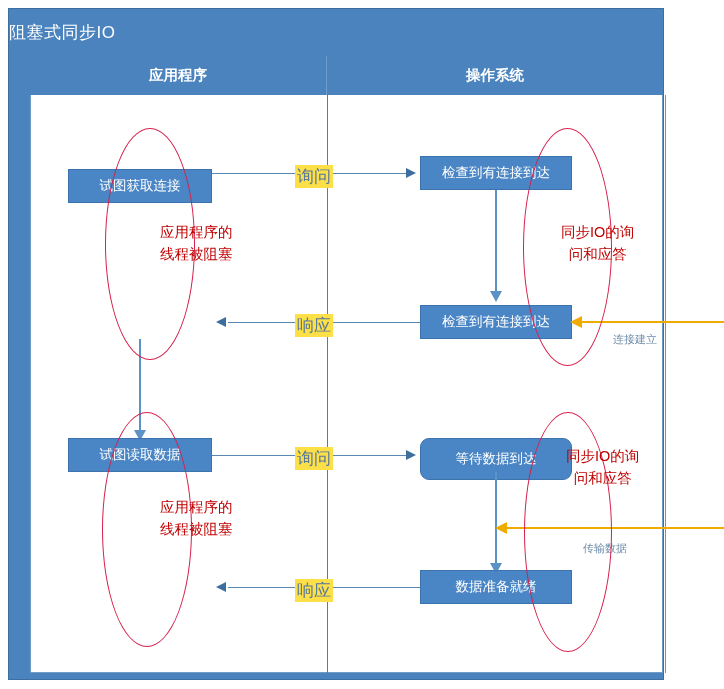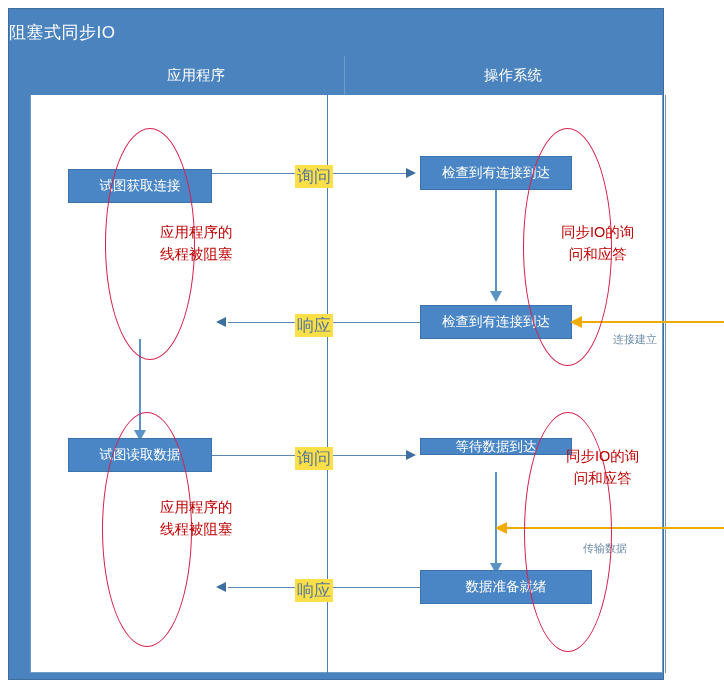--- a/index.html
+++ b/index.html
@@ -42,25 +42,26 @@
   }
   .title-text {
     color: #ffffff;
     font-size: 17px;
     letter-spacing: 0.5px;
     white-space: nowrap;
   }
   
   .header-strip {
     position: absolute;
-    left: 48px;
+    left: 30px;
     top: 56px;
     width: 633px;
     height: 39px;
     display: flex;
+    font-weight: bold;
   }
   .col-head {
     flex: 0 0 auto;
     color: #ffffff;
     font-size: 14.5px;
     display: flex;
     align-items: center;
     justify-content: center;
     box-sizing: border-box;
   }
@@ -246,26 +247,26 @@
     <div>同步IO的询</div>
     <div>问和应答</div>
   </div>
 
   <div class="pbox" style="left:68px; top:438px; width:144px; height:34px;">试图读取数据</div>
 
   <div class="hline" style="left:212px; top:455px; width:198px;"></div>
   <div class="arrow-right" style="left:406px; top:450px;"></div>
   <div class="conn-label" style="left:295px; top:447px;">询问</div>
 
-  <div class="pbox" style="left:420px; top:438px; width:152px; height:17px;">等待数据到达</div>
+  <div class="pbox" style="left:420px; top:438px; width:152px; height:42px;border-radius:9px;">等待数据到达</div>
 
   <div class="vline" style="left:495px; top:472px; height:92px;"></div>
   <div class="arrow-down" style="left:490px; top:563px;"></div>
 
-  <div class="pbox" style="left:420px; top:570px; width:172px; height:34px;">数据准备就绪</div>
+  <div class="pbox" style="left:420px; top:570px; width:152px; height:34px;">数据准备就绪</div>
 
   <div class="hline" style="left:228px; top:587px; width:192px;"></div>
   <div class="arrow-left" style="left:216px; top:582px;"></div>
   <div class="conn-label" style="left:295px; top:579px;">响应</div>
 
 
   <div class="yline" style="left:505px; top:527px; width:219px;"></div>
   <div class="yarrow" style="left:495px; top:522px;"></div>
   <div class="ylabel" style="left:583px; top:541px;">传输数据</div>
 

